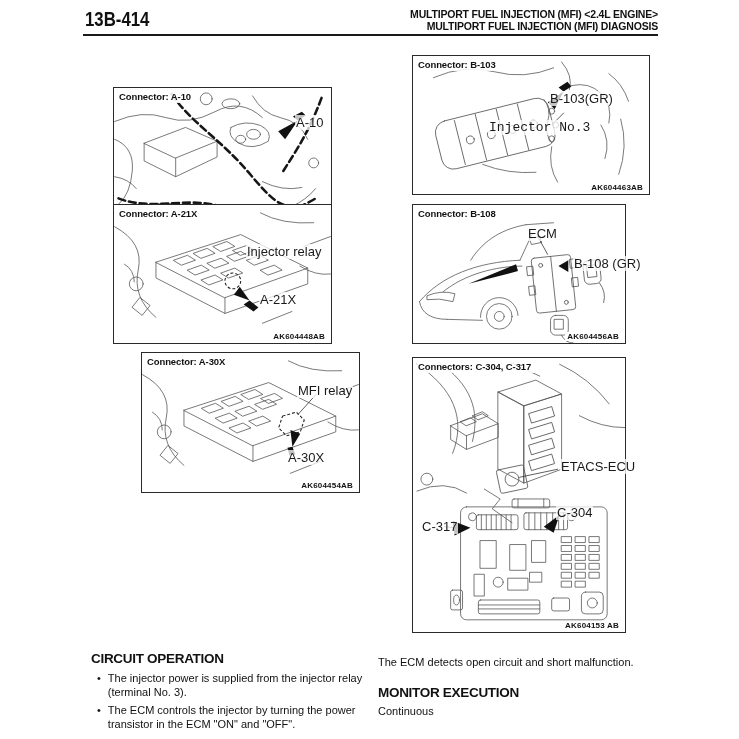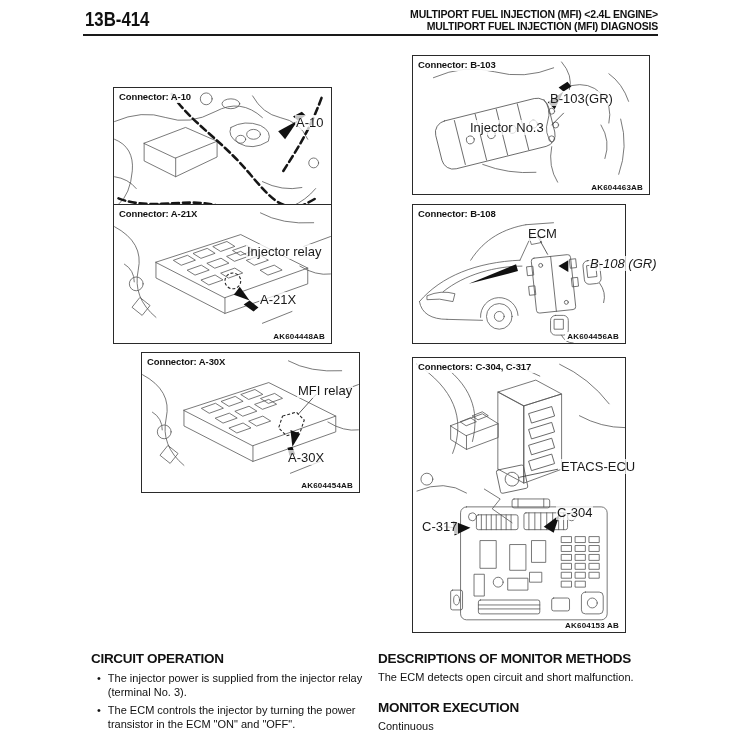--- a/index.html
+++ b/index.html
@@ -202,21 +202,21 @@
           <circle cx="128" cy="84" r="3"></circle>
         <line class="ldr" x1="128" y1="70" x2="140" y2="58"></line>
       </g>
       <g class="blk">
         <polygon points="140,36 124,47 131,54"></polygon>
         <polygon points="140,36 148,31 144,26 135,32"></polygon>
       </g>
     </svg>
     <div class="panel-title">Connector: B-103</div>
     <div class="callout" style="left:136px; top:27px;margin-top:8px;">B-103(GR)</div>
-    <div class="callout" style="left:56px; top:64px;">Injector No.3</div>
+    <div class="callout" style="left:75px; top:64px;font-family:Liberation Mono, monospace;">Injector No.3</div>
     <div class="code">AK604463AB</div>
   </section>
 
   <section class="panel" style="left:412px; top:204px; width:214px; height:140px;">
     <svg viewBox="0 0 214 140">
       <g class="ln">
         <path d="M6 98 C28 72 64 58 108 56"></path>
         <path d="M58 56 C72 34 92 24 114 20"></path>
         <line x1="114" y1="20" x2="142" y2="18"></line>
         <path d="M108 56 L120 30"></path>
@@ -248,21 +248,21 @@
         <path d="M150 132 q4 8 12 8"></path>
         <line class="ldr" x1="126" y1="32" x2="136" y2="50"></line>
       </g>
       <g class="blk">
         <polygon points="56,80 104,60 106,67"></polygon>
         <polygon points="147,62 157,56 157,68"></polygon>
       </g>
     </svg>
     <div class="panel-title">Connector: B-108</div>
     <div class="callout" style="left:114px; top:21px;">ECM</div>
-    <div class="callout" style="left:176px; top:51px;font-style:italic;">B-108 (GR)</div>
+    <div class="callout" style="left:160px; top:51px;">B-108 (GR)</div>
     <div class="code">AK604456AB</div>
   </section>
 
   <section class="panel" style="left:412px; top:357px; width:214px; height:276px;">
     <svg viewBox="0 0 214 276">
       <g class="ln">
         <path d="M4 6 C40 30 54 60 40 96"></path>
         <path d="M26 4 C58 26 68 52 60 84"></path>
         <path d="M98 4 L128 18"></path>
         <path d="M148 6 q30 14 50 40"></path>
@@ -351,19 +351,18 @@
         <span class="bullet-text">The injector power is supplied from the injector relay (terminal No. 3).</span>
       </div>
       <div class="bullet-row">
         <span class="bullet-dot">•</span>
         <span class="bullet-text">The ECM controls the injector by turning the power transistor in the ECM "ON" and "OFF".</span>
       </div>
     </div>
   </div>
 
   <div class="section" style="left:378px; top:651px; width:295px;">
-    <div class="h1">DESCRIPTIONS OF MONITOR METHODS</div>
     <div class="body-text">The ECM detects open circuit and short malfunction.</div>
     <div class="h1" style="margin-top:16px;">MONITOR EXECUTION</div>
     <div class="body-text">Continuous</div>
   </div>
 
 </div>
 
 </body></html>

